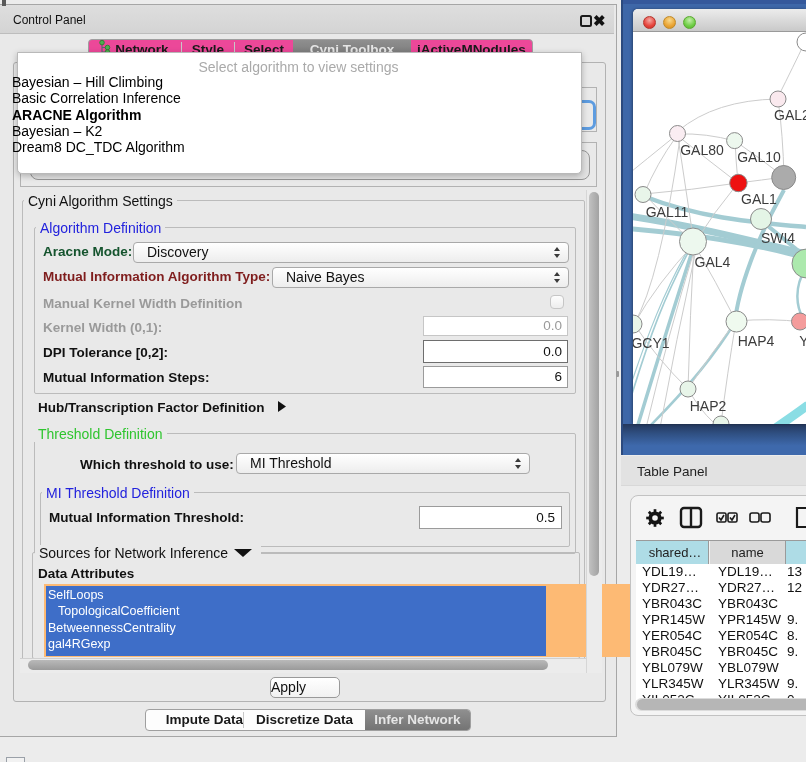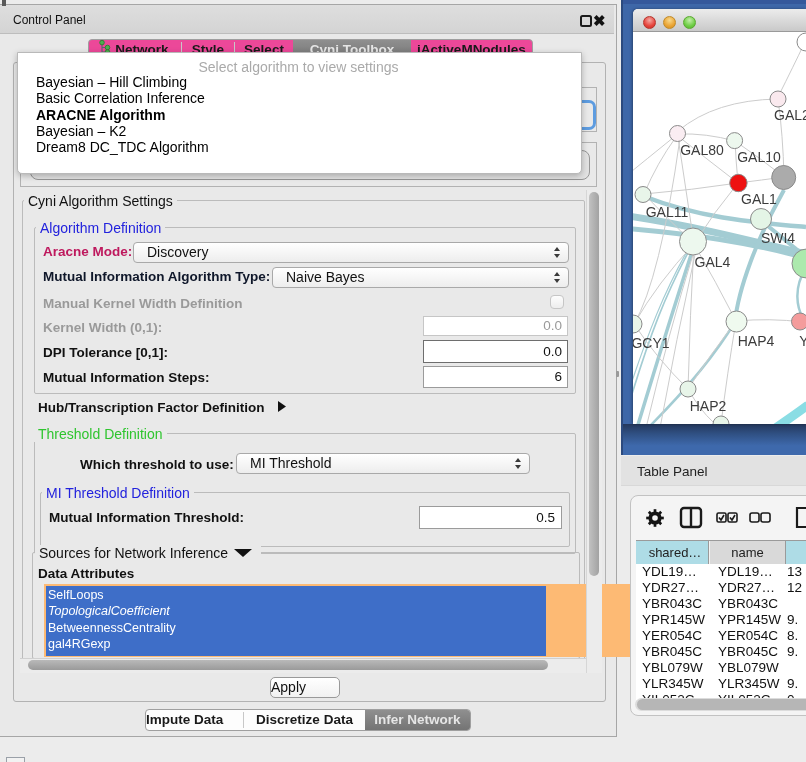--- a/index.html
+++ b/index.html
@@ -44,37 +44,37 @@
 <div class="abs" style="left:560px;top:100px;width:30px;height:24px;border:3px solid #5d9ce0;border-radius:7px;"></div>
 <div class="abs" style="left:20px;top:142px;width:575px;height:43px;border:1px solid #b2b2b2;"></div>
 <div class="abs" style="left:30px;top:150px;width:558px;height:28px;background:#e2e2e2;border:1px solid #969696;border-radius:8px;"></div>
 
 <div class="abs" style="left:22px;top:200px;width:561px;height:458px;border:1px solid #bbbbbb;border-radius:2px;"></div>
 <div class="abs" style="left:24px;top:193px;background:#e9e9e9;padding:0 4px;font-size:14px;color:#111;">Cyni Algorithm Settings</div>
 
 <div class="abs" style="left:34px;top:227px;width:540px;height:165px;border:1px solid #bbbbbb;border-radius:2px;"></div>
 <div class="abs" style="left:36px;top:220px;background:#e9e9e9;padding:0 4px;font-size:14px;color:#2222dd;">Algorithm Definition</div>
 
-<div class="abs b" style="left:43px;top:244px;font-size:13.5px;color:#be185d;">Aracne Mode:</div>
+<div class="abs b" style="left:43px;top:244px;font-size:13.5px;color:#14532d;">Aracne Mode:</div>
 <div class="combo abs" style="left:133px;top:242px;width:434px;height:19px;">
     <span class="ctext">Discovery</span>
   </div>
 
-<div class="abs b" style="left:43px;top:269px;font-size:13.5px;color:#0f172a;">Mutual Information Algorithm Type:</div>
+<div class="abs b" style="left:43px;top:269px;font-size:13.5px;color:#7f1d1d;">Mutual Information Algorithm Type:</div>
 <div class="combo abs" style="left:272px;top:267px;width:295px;height:19px;">
     <span class="ctext">Naive Bayes</span>
   </div>
 
 <div class="abs b" style="left:43px;top:296px;font-size:13.5px;color:#9a9a9a;">Manual Kernel Width Definition</div>
 <div class="abs" style="left:550px;top:295px;width:12px;height:12px;background:linear-gradient(#fdfdfd,#ededed);border:1px solid #c6c6c6;border-radius:4px;"></div>
 
 <div class="abs b" style="left:43px;top:320px;font-size:13.5px;color:#9a9a9a;">Kernel Width (0,1):</div>
 <div class="abs" style="left:423px;top:316px;width:145px;height:20px;background:#fff;border:1px solid #c6c6c6;font-size:13.5px;color:#9a9a9a;text-align:right;line-height:18px;padding-right:5px;box-sizing:border-box;">0.0</div>
 
-<div class="abs b" style="left:43px;top:345px;font-size:13.5px;color:#111;">DPI Tolerance [0,1]:</div>
+<div class="abs b" style="left:43px;top:345px;font-size:13.5px;color:#111;">DPI Tolerance [0,2]:</div>
 <div class="abs" style="left:423px;top:340px;width:145px;height:23px;background:#fff;border:1px solid #6e6e6e;font-size:13.5px;color:#111;text-align:right;line-height:21px;padding-right:5px;box-sizing:border-box;">0.0</div>
 
 <div class="abs b" style="left:43px;top:370px;font-size:13.5px;color:#111;">Mutual Information Steps:</div>
 <div class="abs" style="left:423px;top:366px;width:145px;height:22px;background:#fff;border:1px solid #9b9b9b;font-size:13.5px;color:#111;text-align:right;line-height:20px;padding-right:5px;box-sizing:border-box;">6</div>
 
 <div class="abs b" style="left:38px;top:400px;font-size:13.5px;color:#111;">Hub/Transcription Factor Definition</div>
 <svg class="abs" style="left:276px;top:400px;" width="12" height="13" viewBox="0 0 12 13">
     <path d="M2,1 L10,6.5 L2,12 Z" fill="#111"></path>
   </svg>
 
@@ -96,47 +96,47 @@
 <div class="abs" style="left:35px;top:545px;width:218px;background:#e9e9e9;padding:0 4px;font-size:14px;color:#111;">Sources for Network Inference</div>
 <svg class="abs" style="left:233px;top:548px;" width="20" height="10" viewBox="0 0 20 10">
     <path d="M1,1 L19,1 L10,9 Z" fill="#111"></path>
   </svg>
 
 <div class="abs b" style="left:38px;top:566px;font-size:13.5px;color:#111;">Data Attributes</div>
 
 <div class="abs" style="left:44px;top:584px;width:619px;height:73px;background:#fdba74;overflow:hidden;">
   <div style="position:absolute;left:2px;top:2px;width:500px;height:70px;background:#3e6ec8;color:#fff;font-size:12.5px;padding-top:1px;box-sizing:border-box;">
     <div style="height:16.25px;line-height:16.25px;padding-left:2px;">SelfLoops</div>
-    <div style="height:16.25px;line-height:16.25px;padding-left:2px;font-style:italic;">TopologicalCoefficient</div>
+    <div style="height:16.25px;line-height:16.25px;padding-left:12px;">TopologicalCoefficient</div>
     <div style="height:16.25px;line-height:16.25px;padding-left:2px;">BetweennessCentrality</div>
     <div style="height:16.25px;line-height:16.25px;padding-left:2px;">gal4RGexp</div>
   </div>
   <div style="position:absolute;right:3px;top:4px;width:12px;height:61px;background:linear-gradient(90deg,#c9c9c9,#a8a8a8);border-radius:6px;"></div>
 </div>
 
 <div class="abs" style="left:20px;top:658px;width:566px;height:14px;background:#ececec;border-top:1px solid #d0d0d0;"></div>
 <div class="abs" style="left:28px;top:660px;width:520px;height:10px;background:linear-gradient(#b9b9b9,#9a9a9a);border-radius:5px;"></div>
 
 <div class="abs" style="left:586px;top:190px;width:15px;height:483px;background:#ececec;border-left:1px solid #d6d6d6;"></div>
 <div class="abs" style="left:589px;top:192px;width:10px;height:384px;background:linear-gradient(90deg,#c2c2c2,#a2a2a2);border-radius:6px;"></div>
 
 <div class="abs" style="left:270px;top:677px;width:68px;height:19px;background:linear-gradient(#ffffff,#f1f1f1);border:1px solid #999;border-radius:5px;text-align:left;line-height:19px;font-size:14px;color:#111;">Apply</div>
 
 <div class="abs" style="left:145px;top:709px;width:324px;height:20px;background:#fdfdfd;border:1px solid #9f9f9f;border-radius:4px;overflow:hidden;font-size:13.5px;font-weight:bold;color:#1a1a1a;">
-  <div class="abs" style="left:0;top:0;width:97px;height:20px;line-height:20px;text-align:left;">Impute Data</div>
+  <div class="abs" style="left:0;top:0;width:97px;height:20px;line-height:20px;text-align:right;">Impute Data</div>
   <div class="abs" style="left:97px;top:2px;width:1px;height:16px;background:#c8c8c8;"></div>
   <div class="abs" style="left:98px;top:0;width:121px;height:20px;line-height:20px;text-align:center;">Discretize Data</div>
   <div class="abs" style="left:219px;top:0;width:105px;height:20px;line-height:20px;text-align:center;background:linear-gradient(#8f8f8f,#747474);color:#e6e6e6;">Infer Network</div>
 </div>
 
 <div class="abs" style="left:6px;top:757px;width:17px;height:10px;border:1.5px solid #9aa0a8;background:#f2f2f2;"></div>
 
 <div class="abs" style="left:17px;top:52px;width:563px;height:120px;background:#fff;border:1px solid #b9b9b9;border-radius:0 0 5px 5px;box-shadow:0 2px 6px rgba(0,0,0,0.25);"></div>
 <div class="abs" style="left:17px;top:59px;width:563px;text-align:center;font-size:14px;color:#aaaaaa;">Select algorithm to view settings</div>
-<div class="abs" style="left:36px;top:74px;width:540px;font-size:14px;color:#000;line-height:16.3px;">
+<div class="abs" style="left:12px;top:74px;width:540px;font-size:14px;color:#000;line-height:16.3px;">
   <div>Bayesian – Hill Climbing</div>
   <div>Basic Correlation Inference</div>
   <div class="b">ARACNE Algorithm</div>
   <div>Bayesian – K2</div>
   <div>Dream8 DC_TDC Algorithm</div>
 </div>
 
 <div class="abs" style="left:621px;top:0;width:185px;height:455px;background:#3e67a8;border-left:2px solid #2c4a7e;"></div>
 <div class="abs" style="left:623px;top:0;width:183px;height:4px;background:#35589b;"></div>
 <div class="abs" style="left:623px;top:424px;width:183px;height:31px;background:linear-gradient(#24375c,#2f4f81 30%,#3e69ac 70%);"></div>

